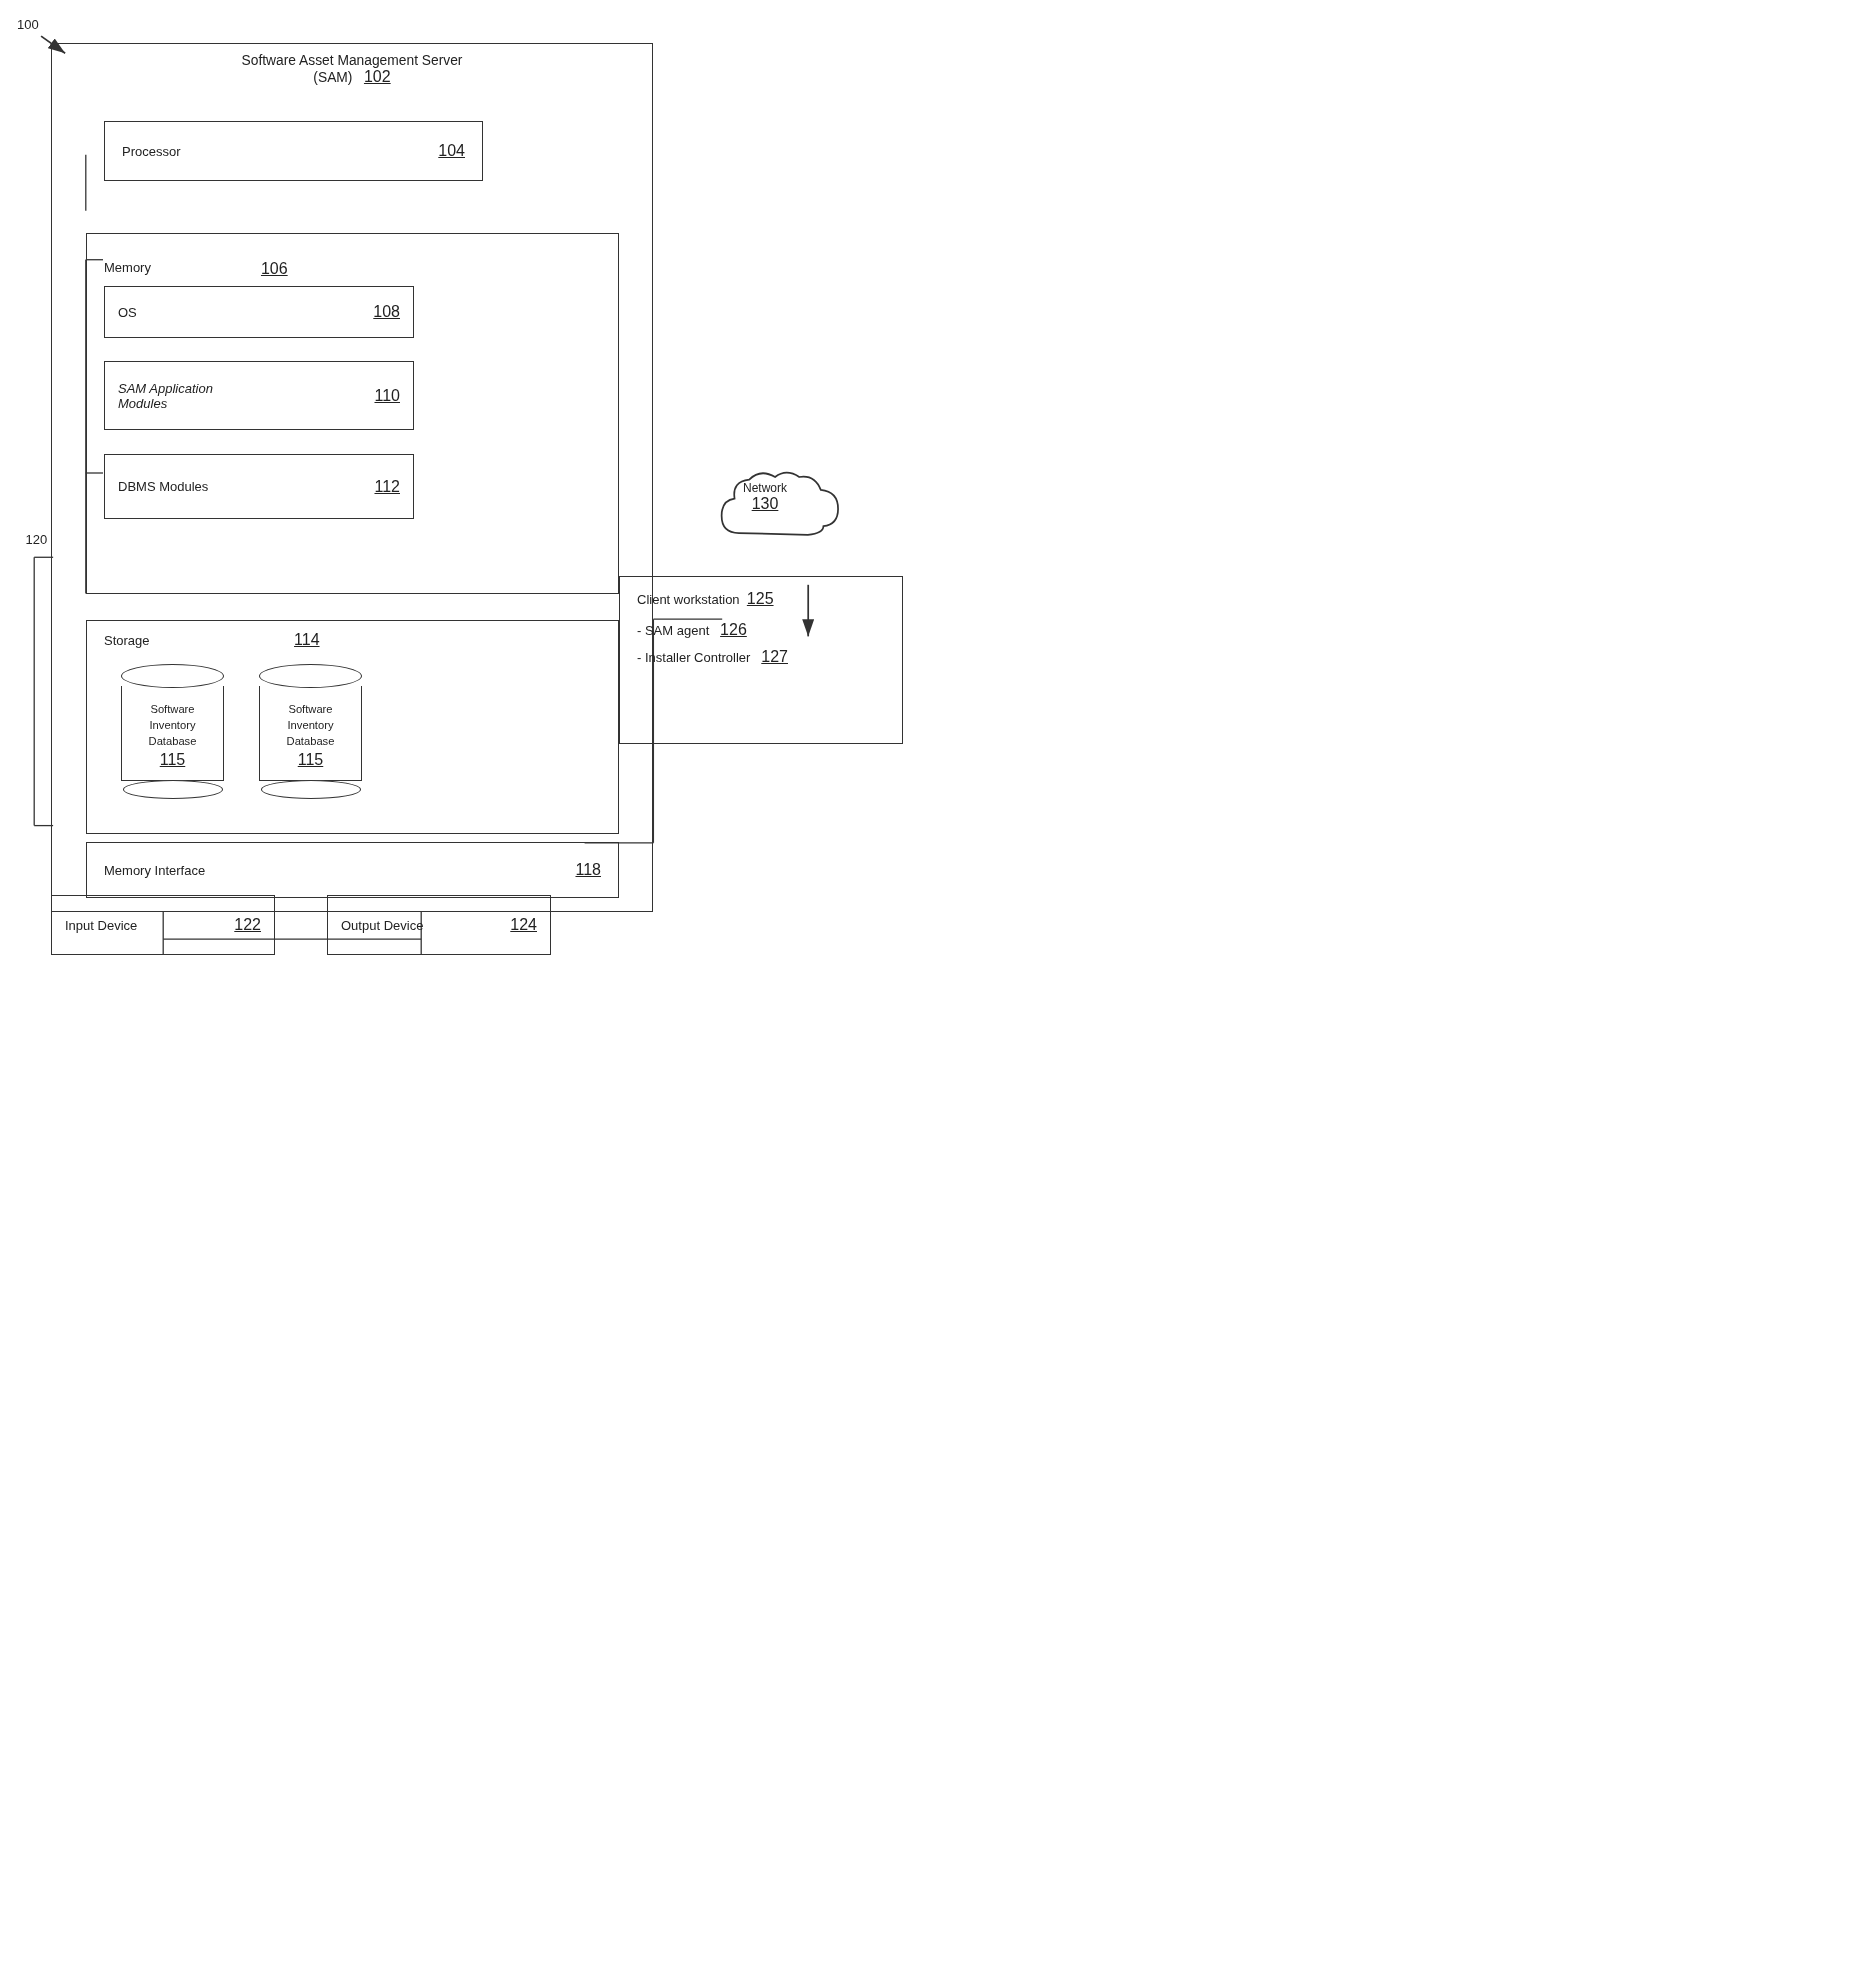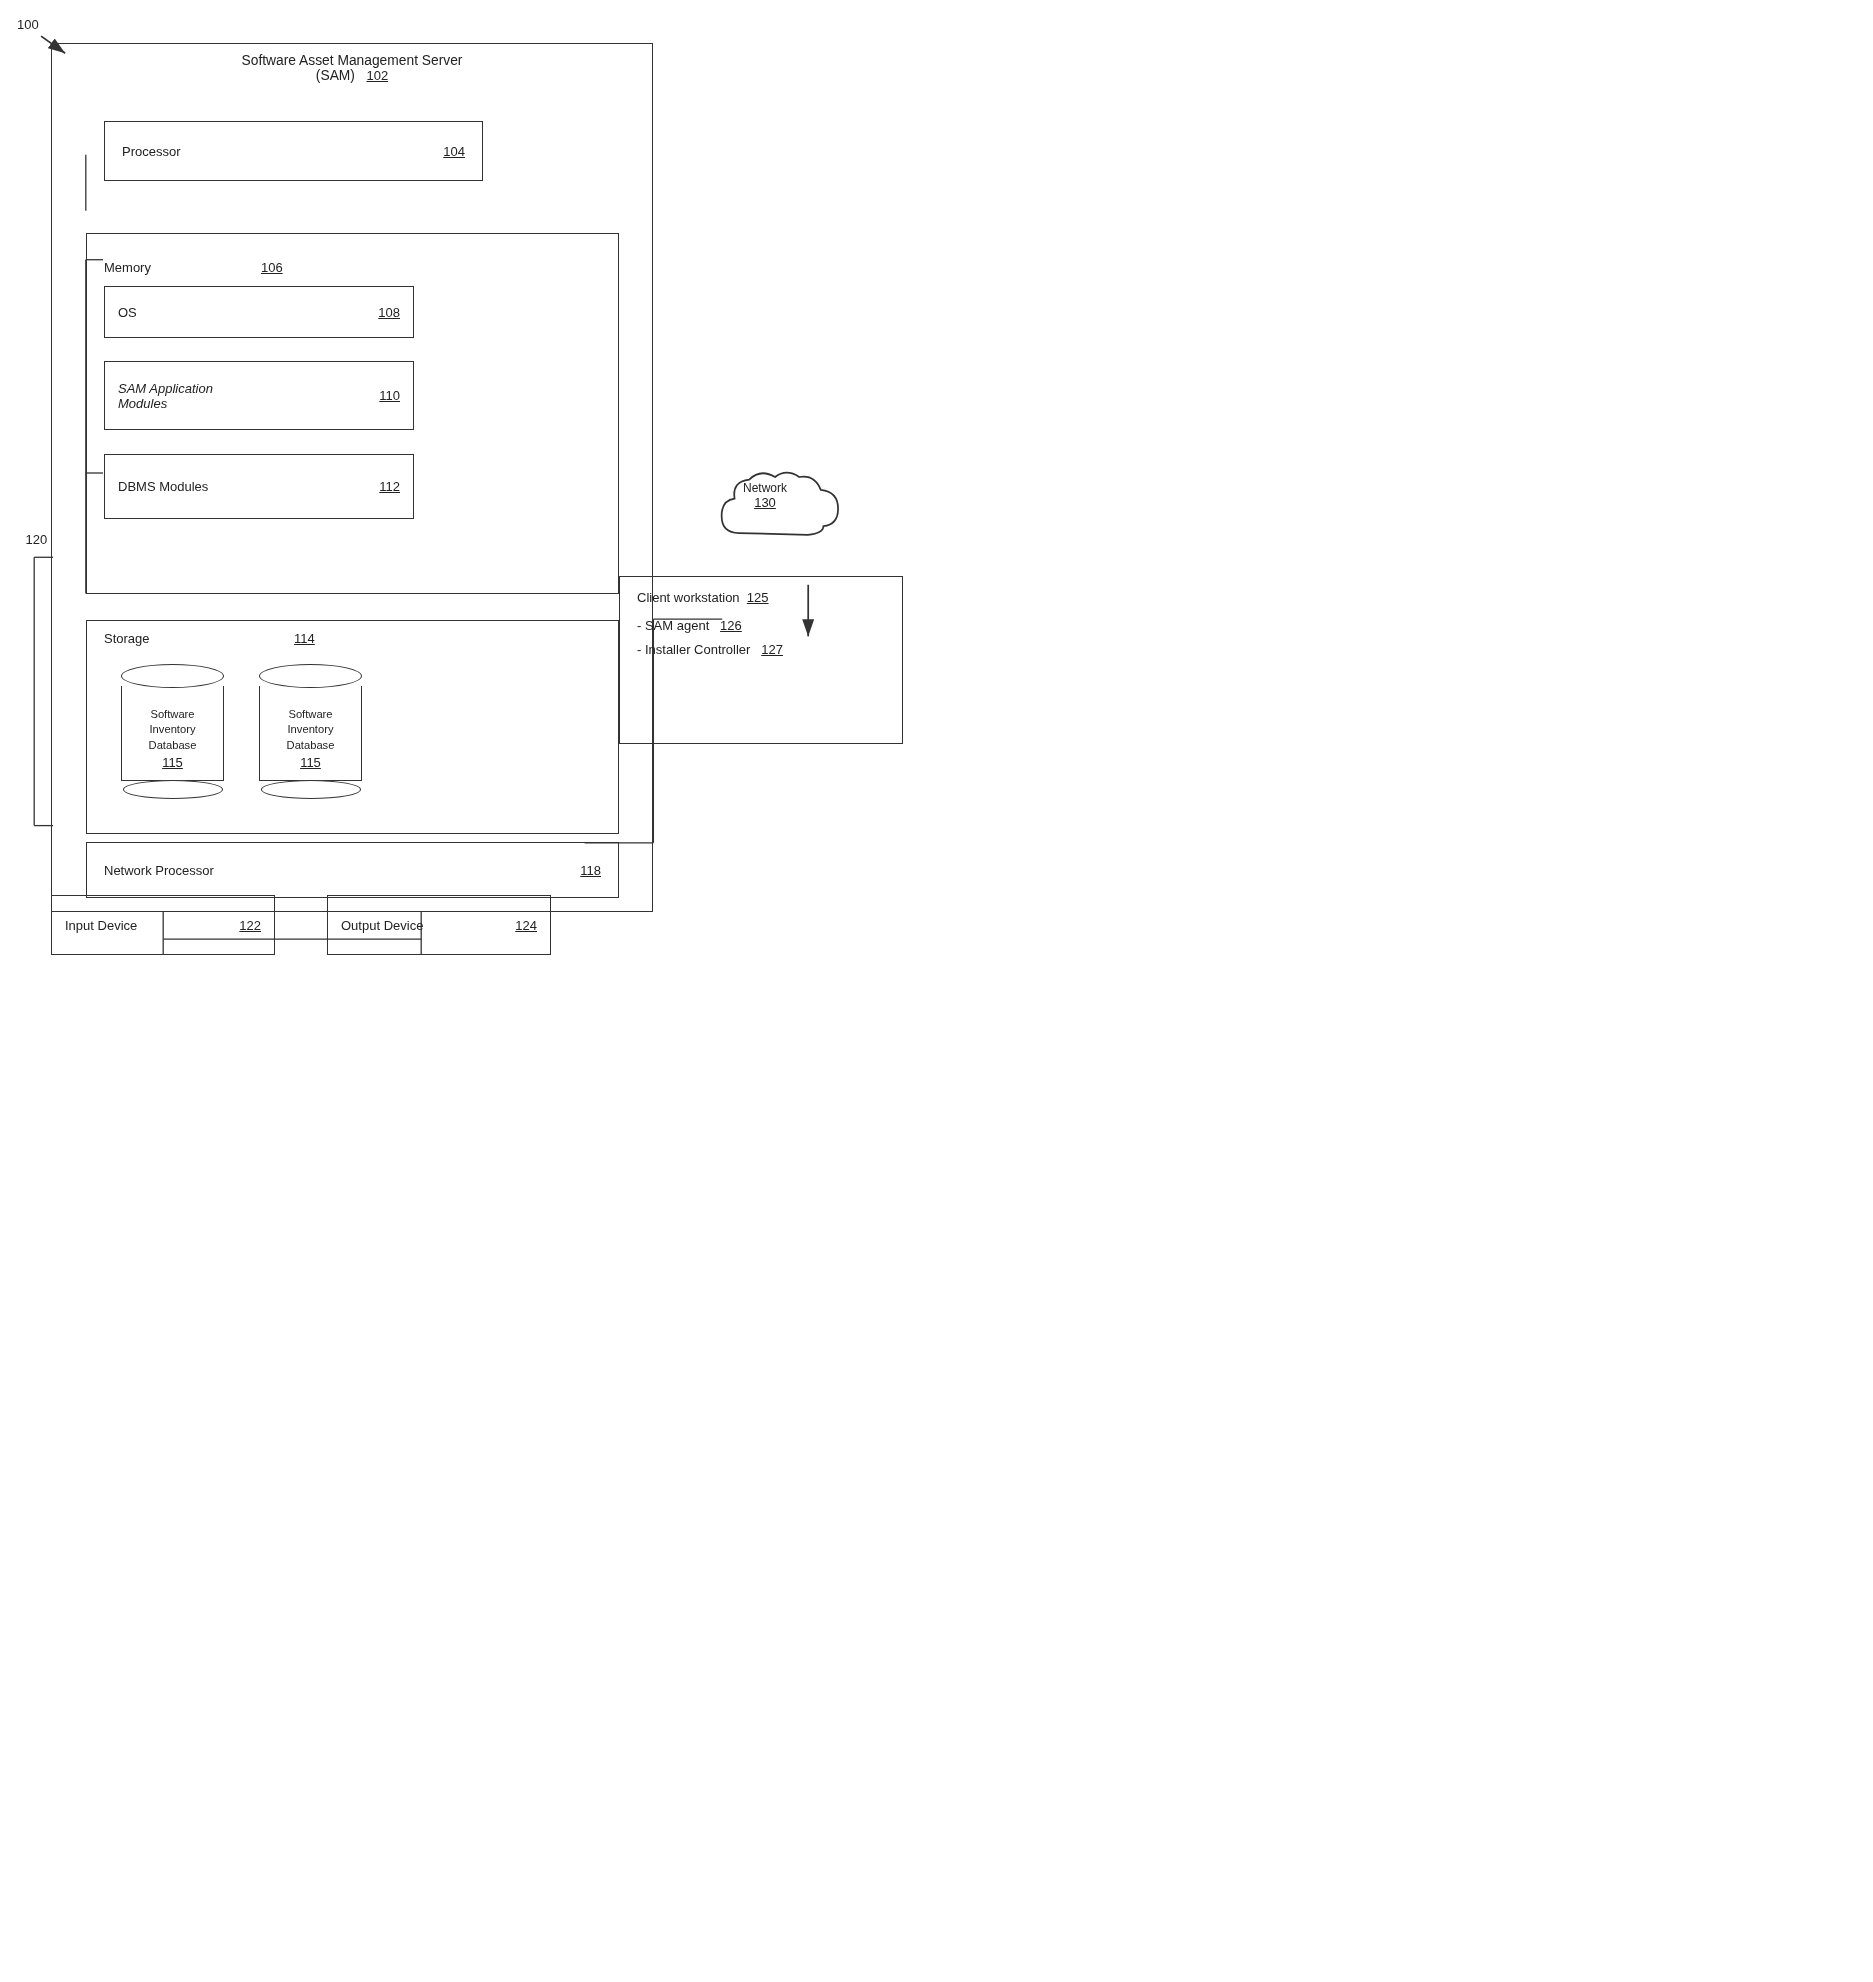--- a/index.html
+++ b/index.html
@@ -13,21 +13,21 @@
       padding: 17px;
     }
     .diagram-root {
       position: relative;
       width: 903px;
       height: 955px;
     }
     
     .ref {
       text-decoration: underline;
-      font-size: 13px;
+      font-size: 16px;
     }
     
     .label-100 {
       position: absolute;
       top: 0; left: 0;
       font-size: 13px;
     }
     
     .sam-server {
       position: absolute;
@@ -341,21 +341,21 @@
 Inventory
 Database</span><br>
             <span class="ref">115</span>
           </div>
         </div>
         <div class="db-bottom-ellipse"></div>
       </div>
     </div>
 
     <div class="network-interface-box">
-      <span>Network Processor</span>
+      <span>Memory Interface</span>
       <span class="ref">118</span>
     </div>
   </div>
 
   <div class="label-120">
     <span>120</span>
   </div>
 
   <div class="input-device-box">
     <span>Input Device</span>

